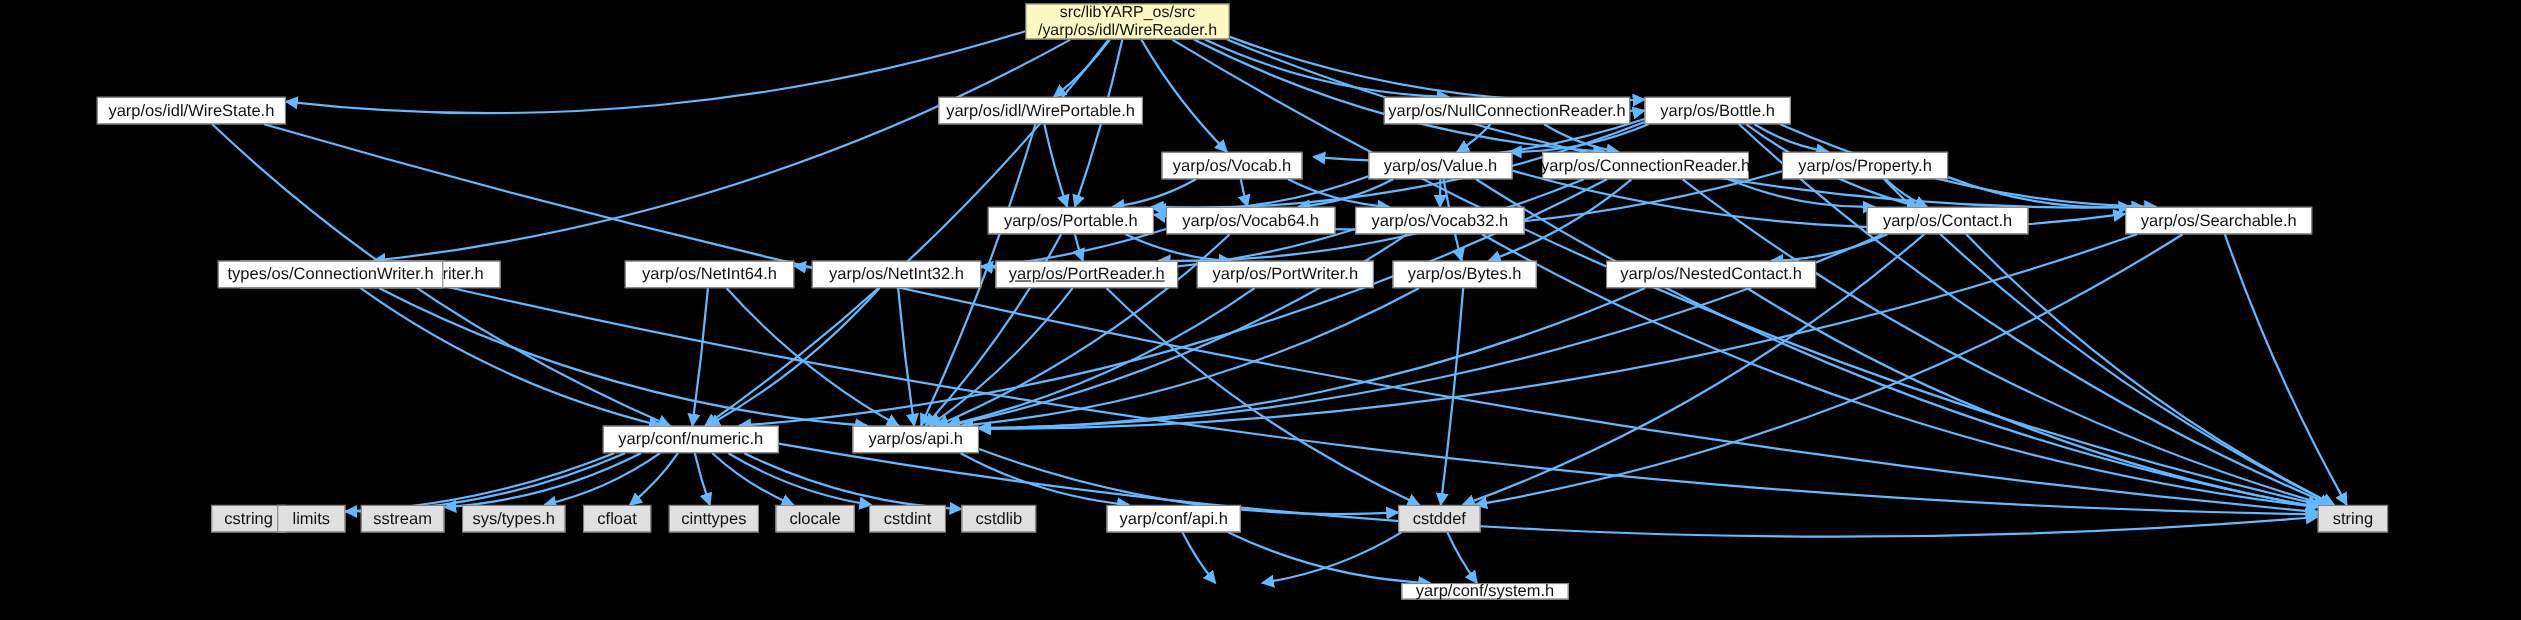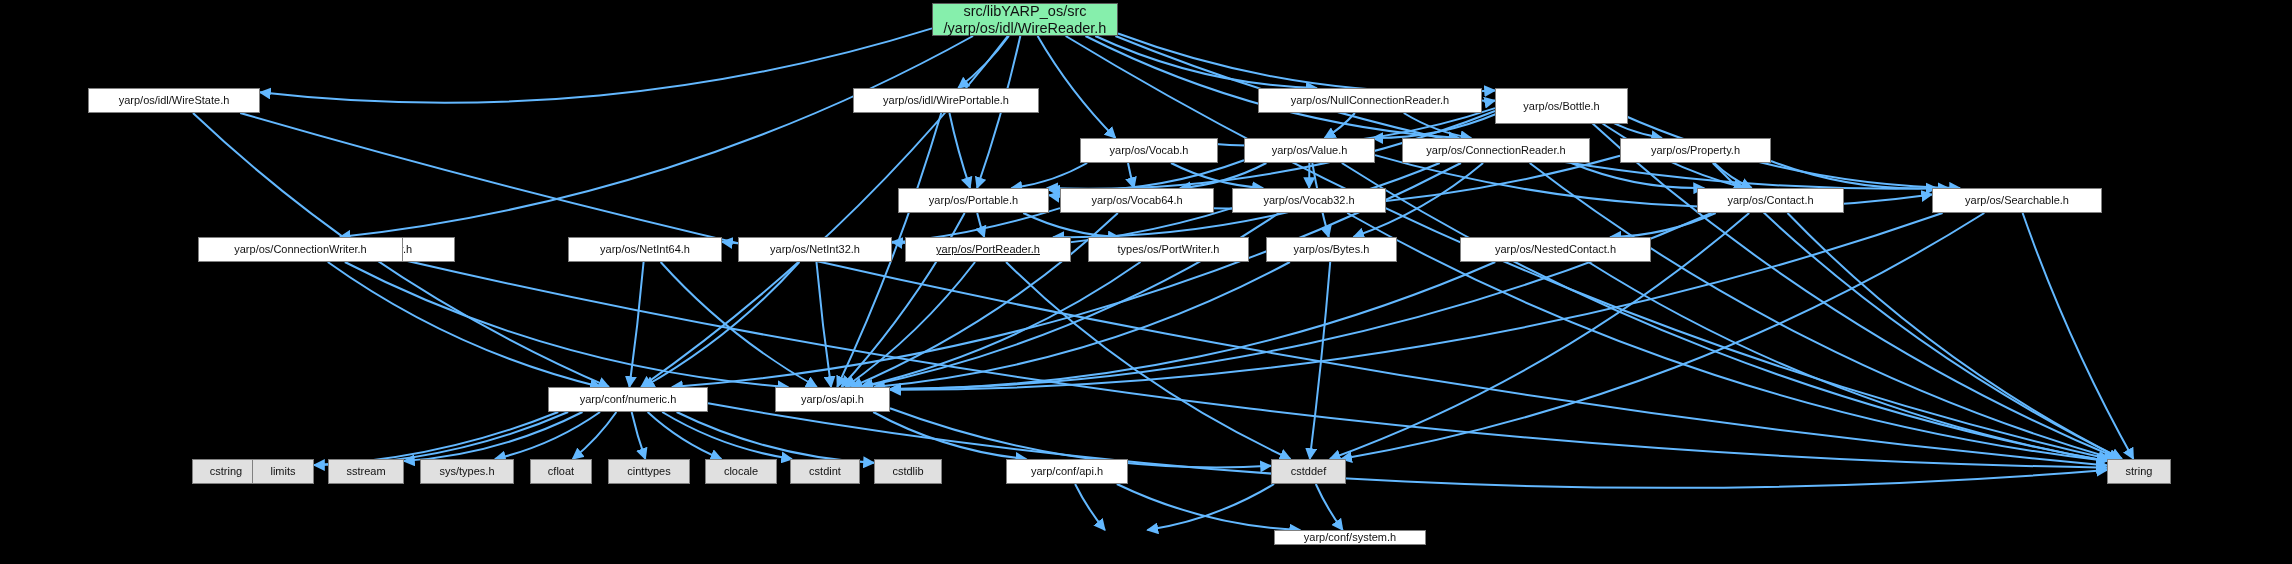--- a/index.html
+++ b/index.html
@@ -7,27 +7,27 @@
   #graph-root{position:relative;width:2292px;height:564px;background:#000;overflow:hidden;}
   svg.edges{position:absolute;left:0;top:0;width:2292px;height:564px;}
   .node{
     position:absolute;
     box-sizing:border-box;
     display:flex;align-items:center;justify-content:center;
     text-align:center;
     border:1px solid #808080;
     background:#fff;
     color:#111;
-    font-size:11px;
+    font-size:15px;
     line-height:1.15;
     white-space:pre;
     padding:0 6px;
   }
   .node.sys{background:#e0e0e0;}
-  .node.root{background:#86efac;border:1px solid #5a5a5a;font-size:14.5px;}
+  .node.root{background:#fef9c3;border:1px solid #5a5a5a;font-size:14.5px;}
 </style>
 </head>
 <body>
 
 <div id="graph-root">
   <svg class="edges" viewBox="0 0 2292 564" preserveAspectRatio="none">
     <defs>
       <marker id="arrow" viewBox="0 0 10 10" refX="9" refY="5" markerWidth="6" markerHeight="6" orient="auto-start-reverse">
         <path d="M 0 0 L 10 5 L 0 10 z" fill="#63b8ff"></path>
       </marker>
@@ -123,36 +123,36 @@
         <path d="M 1274.0809859154929 484 C 1235.3091217872354 507.5137700788975, 1192.2440513647005 523.1537700788975, 1147.4190140845071 530" fill="none" stroke="#63b8ff" stroke-width="2" marker-end="url(#arrow)"></path>
         <path d="M 1315.806338028169 484 C 1323.0542563919887 500.129764638168, 1332.195946532834 515.769764638168, 1342.693661971831 530" fill="none" stroke="#63b8ff" stroke-width="2" marker-end="url(#arrow)"></path>
       </g>
   </svg>
   <div id="node-layer">
       <div class="node root" style="left: 932px; top: 3px; width: 186px; height: 33px;">src/libYARP_os/src
 /yarp/os/idl/WireReader.h</div>
       <div class="node" style="left: 88px; top: 88px; width: 172px; height: 25px;">yarp/os/idl/WireState.h</div>
       <div class="node" style="left: 853px; top: 88px; width: 186px; height: 25px;">yarp/os/idl/WirePortable.h</div>
       <div class="node" style="left: 1258px; top: 88px; width: 224px; height: 25px;">yarp/os/NullConnectionReader.h</div>
-      <div class="node" style="left: 1495px; top: 88px; width: 133px; height: 36px;">yarp/os/Bottle.h</div>
-      <div class="node" style="left: 1080px; top: 138px; width: 138px; height: 25px;">yarp/os/Vocab.h</div>
+      <div class="node" style="left: 1495px; top: 88px; width: 133px; height: 25px;">yarp/os/Bottle.h</div>
+      <div class="node" style="left: 1056px; top: 138px; width: 128px; height: 25px;">yarp/os/Vocab.h</div>
       <div class="node" style="left: 1244px; top: 138px; width: 131px; height: 25px;">yarp/os/Value.h</div>
       <div class="node" style="left: 1402px; top: 138px; width: 188px; height: 25px;">yarp/os/ConnectionReader.h</div>
       <div class="node" style="left: 1620px; top: 138px; width: 151px; height: 25px;">yarp/os/Property.h</div>
       <div class="node" style="left: 218px; top: 237px; width: 237px; height: 25px;">yarp/os/NullConnectionWriter.h</div>
       <div class="node" style="left: 898px; top: 188px; width: 151px; height: 25px;">yarp/os/Portable.h</div>
       <div class="node" style="left: 1060px; top: 188px; width: 154px; height: 25px;">yarp/os/Vocab64.h</div>
       <div class="node" style="left: 1232px; top: 188px; width: 154px; height: 25px;">yarp/os/Vocab32.h</div>
       <div class="node" style="left: 1697px; top: 188px; width: 147px; height: 25px;">yarp/os/Contact.h</div>
       <div class="node" style="left: 1932px; top: 188px; width: 170px; height: 25px;">yarp/os/Searchable.h</div>
-      <div class="node" style="left: 198px; top: 237px; width: 205px; height: 25px;">yarp/os/ConnectionWriter.h</div>
+      <div class="node" style="left: 198px; top: 237px; width: 205px; height: 25px;">types/os/ConnectionWriter.h</div>
       <div class="node" style="left: 568px; top: 237px; width: 154px; height: 25px;">yarp/os/NetInt64.h</div>
       <div class="node" style="left: 738px; top: 237px; width: 154px; height: 25px;">yarp/os/NetInt32.h</div>
       <div class="node" style="left: 905px; top: 237px; width: 166px; height: 25px; text-decoration: underline;">yarp/os/PortReader.h</div>
-      <div class="node" style="left: 1088px; top: 237px; width: 161px; height: 25px;">types/os/PortWriter.h</div>
+      <div class="node" style="left: 1088px; top: 237px; width: 161px; height: 25px;">yarp/os/PortWriter.h</div>
       <div class="node" style="left: 1266px; top: 237px; width: 131px; height: 25px;">yarp/os/Bytes.h</div>
       <div class="node" style="left: 1460px; top: 237px; width: 191px; height: 25px; text-align: right;">yarp/os/NestedContact.h</div>
       <div class="node" style="left: 548px; top: 387px; width: 160px; height: 25px;">yarp/conf/numeric.h</div>
       <div class="node" style="left: 775px; top: 387px; width: 115px; height: 25px;">yarp/os/api.h</div>
       <div class="node sys" style="left: 192px; top: 459px; width: 68px; height: 25px;">cstring</div>
       <div class="node sys" style="left: 252px; top: 459px; width: 62px; height: 25px;">limits</div>
       <div class="node sys" style="left: 328px; top: 459px; width: 76px; height: 25px;">sstream</div>
       <div class="node sys" style="left: 420px; top: 459px; width: 94px; height: 25px;">sys/types.h</div>
       <div class="node sys" style="left: 530px; top: 459px; width: 62px; height: 25px;">cfloat</div>
       <div class="node sys" style="left: 608px; top: 459px; width: 82px; height: 25px;">cinttypes</div>

